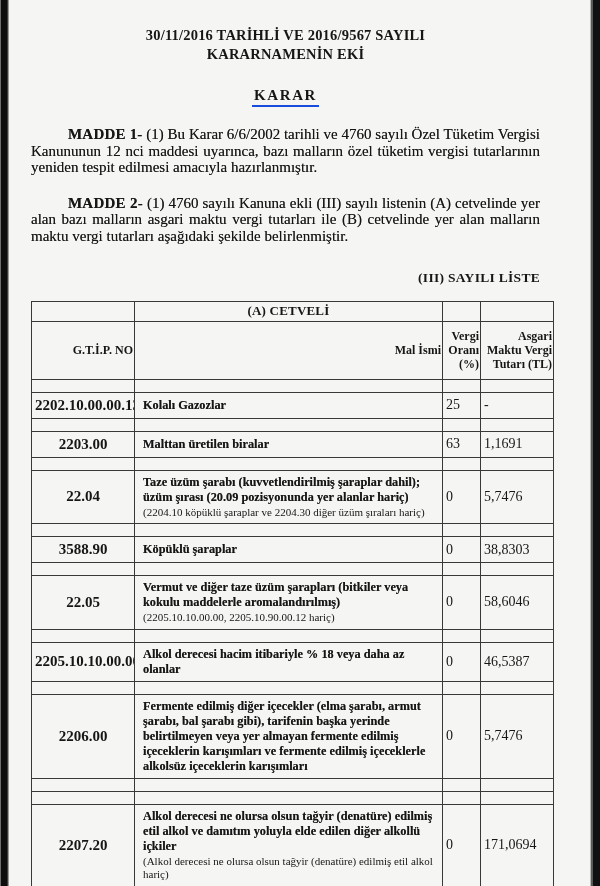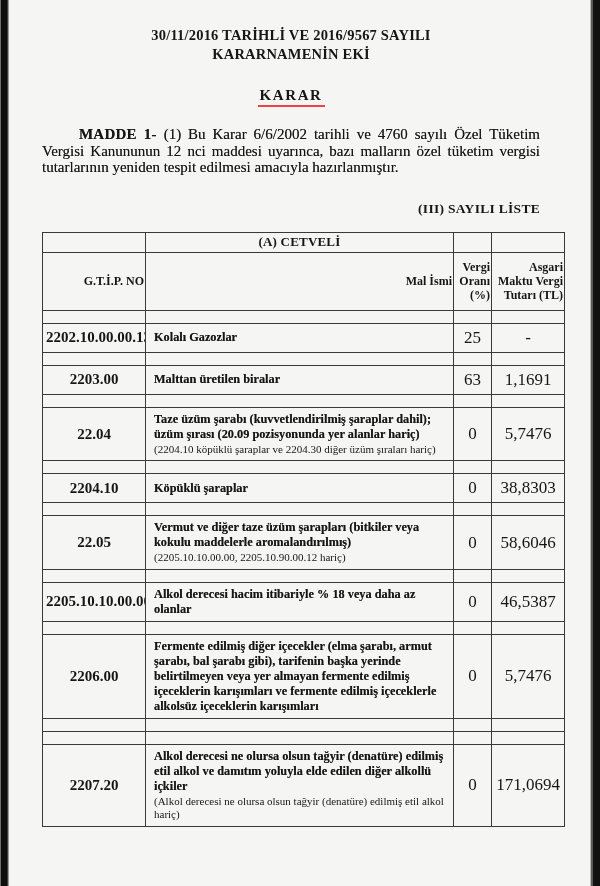--- a/index.html
+++ b/index.html
@@ -9,27 +9,27 @@
     font-family:"Liberation Serif", serif;
     color:#1a1a1a;
     position:relative;
     overflow:hidden;
   }
   .edge{position:absolute;top:0;bottom:0;}
   .edge-left{left:0;width:9px;background:linear-gradient(90deg,#6f6f6f 0 1px,#0e0e0e 1px 7px,#3a3a3a 7px 8px,#9a9a98 8px 9px);}
   .edge-right{right:0;width:10px;background:linear-gradient(90deg,#b9b9b7 0 1px,#5a5a5a 1px 3px,#101010 3px 10px);}
   .page{
     position:absolute;left:9px;top:0;width:561px;height:886px;
-    padding:26px 30px 0 33px;
+    padding:26px 30px 0 22px;
     box-sizing:border-box;
     filter:blur(0.22px) contrast(1.04);
   }
   .doc-title{text-align:center;font-weight:bold;font-size:14.5px;line-height:19px;letter-spacing:0.2px;}
   .karar-wrap{text-align:center;margin-top:22px;}
-  .karar{display:inline-block;font-weight:bold;font-size:15px;letter-spacing:1.6px;border-bottom:2px solid #ef4444;padding:0 2px 1px 2px;}
+  .karar{display:inline-block;font-weight:bold;font-size:15px;letter-spacing:1.6px;border-bottom:2px solid #1d4ed8;padding:0 2px 1px 2px;}
   p.article{
     margin:19px 0 0 0;
     font-size:15px;line-height:16.6px;
     text-align:justify;text-indent:37px;
     text-shadow:0 0 0.35px rgba(25,25,25,0.65);
   }
   p.article b{letter-spacing:0.2px;}
   .liste-title{text-align:right;font-weight:bold;font-size:13.5px;letter-spacing:0.3px;margin-top:25px;}
   table{border-collapse:collapse;margin-top:15px;width:522px;table-layout:fixed;}
   td,th{border:1px solid #3c3c3c;overflow:hidden;}
@@ -39,41 +39,42 @@
     font-weight:bold;font-size:12px;line-height:14px;
     text-align:right;vertical-align:middle;
     padding:5px 1px;height:47px;
   }
   tr.spacer td{height:12px;padding:0;}
   tr.data td{padding:4px 3px;vertical-align:middle;}
   td.gtip{text-align:center;font-weight:bold;font-size:15px;}
   td.mal{padding:4px 8px !important;}
   .mal-main{font-weight:bold;font-size:12.3px;line-height:15px;text-shadow:0 0 0.3px rgba(25,25,25,0.6);}
   .mal-note{font-weight:normal;font-size:11px;line-height:13.5px;margin-top:1px;}
-  td.rate,td.amount{text-align:center;font-size:17px;}
+  td.rate,td.amount{text-align:left;font-size:14px;}
 </style>
 </head>
 <body>
 
 <div class="edge edge-left"></div>
 <div class="edge edge-right"></div>
 
 <div class="page">
 
   <div class="doc-title">
     <div>30/11/2016 TARİHLİ VE 2016/9567 SAYILI</div>
     <div>KARARNAMENİN EKİ</div>
   </div>
 
   <div class="karar-wrap">
     <span class="karar">KARAR</span>
   </div>
 
   <p class="article"><b>MADDE 1-</b><span> (1) Bu Karar 6/6/2002 tarihli ve 4760 sayılı Özel Tüketim Vergisi Kanununun 12 nci maddesi uyarınca, bazı malların özel tüketim vergisi tutarlarının yeniden tespit edilmesi amacıyla hazırlanmıştır.</span></p>
 
+  <p class="article"><b>MADDE 2-</b><span> (1) 4760 sayılı Kanuna ekli (III) sayılı listenin (A) cetvelinde yer alan bazı malların asgari maktu vergi tutarları ile (B) cetvelinde yer alan malların maktu vergi tutarları aşağıdaki şekilde belirlenmiştir.</span></p>
 
   <div class="liste-title">(III) SAYILI LİSTE</div>
 
   <table>
     <colgroup>
       <col style="width:103px">
         <col style="width:308px">
         <col style="width:38px">
         <col style="width:73px">
     </colgroup>
@@ -135,21 +136,21 @@
           <td class="rate">0</td>
           <td class="amount">5,7476</td>
         </tr>
         <tr class="spacer">
           <td></td>
           <td></td>
           <td></td>
           <td></td>
         </tr>
         <tr class="data">
-          <td class="gtip">2204.10</td>
+          <td class="gtip">3588.90</td>
           <td class="mal">
             <div class="mal-main">Köpüklü şaraplar</div>
           </td>
           <td class="rate">0</td>
           <td class="amount">38,8303</td>
         </tr>
         <tr class="spacer">
           <td></td>
           <td></td>
           <td></td>

